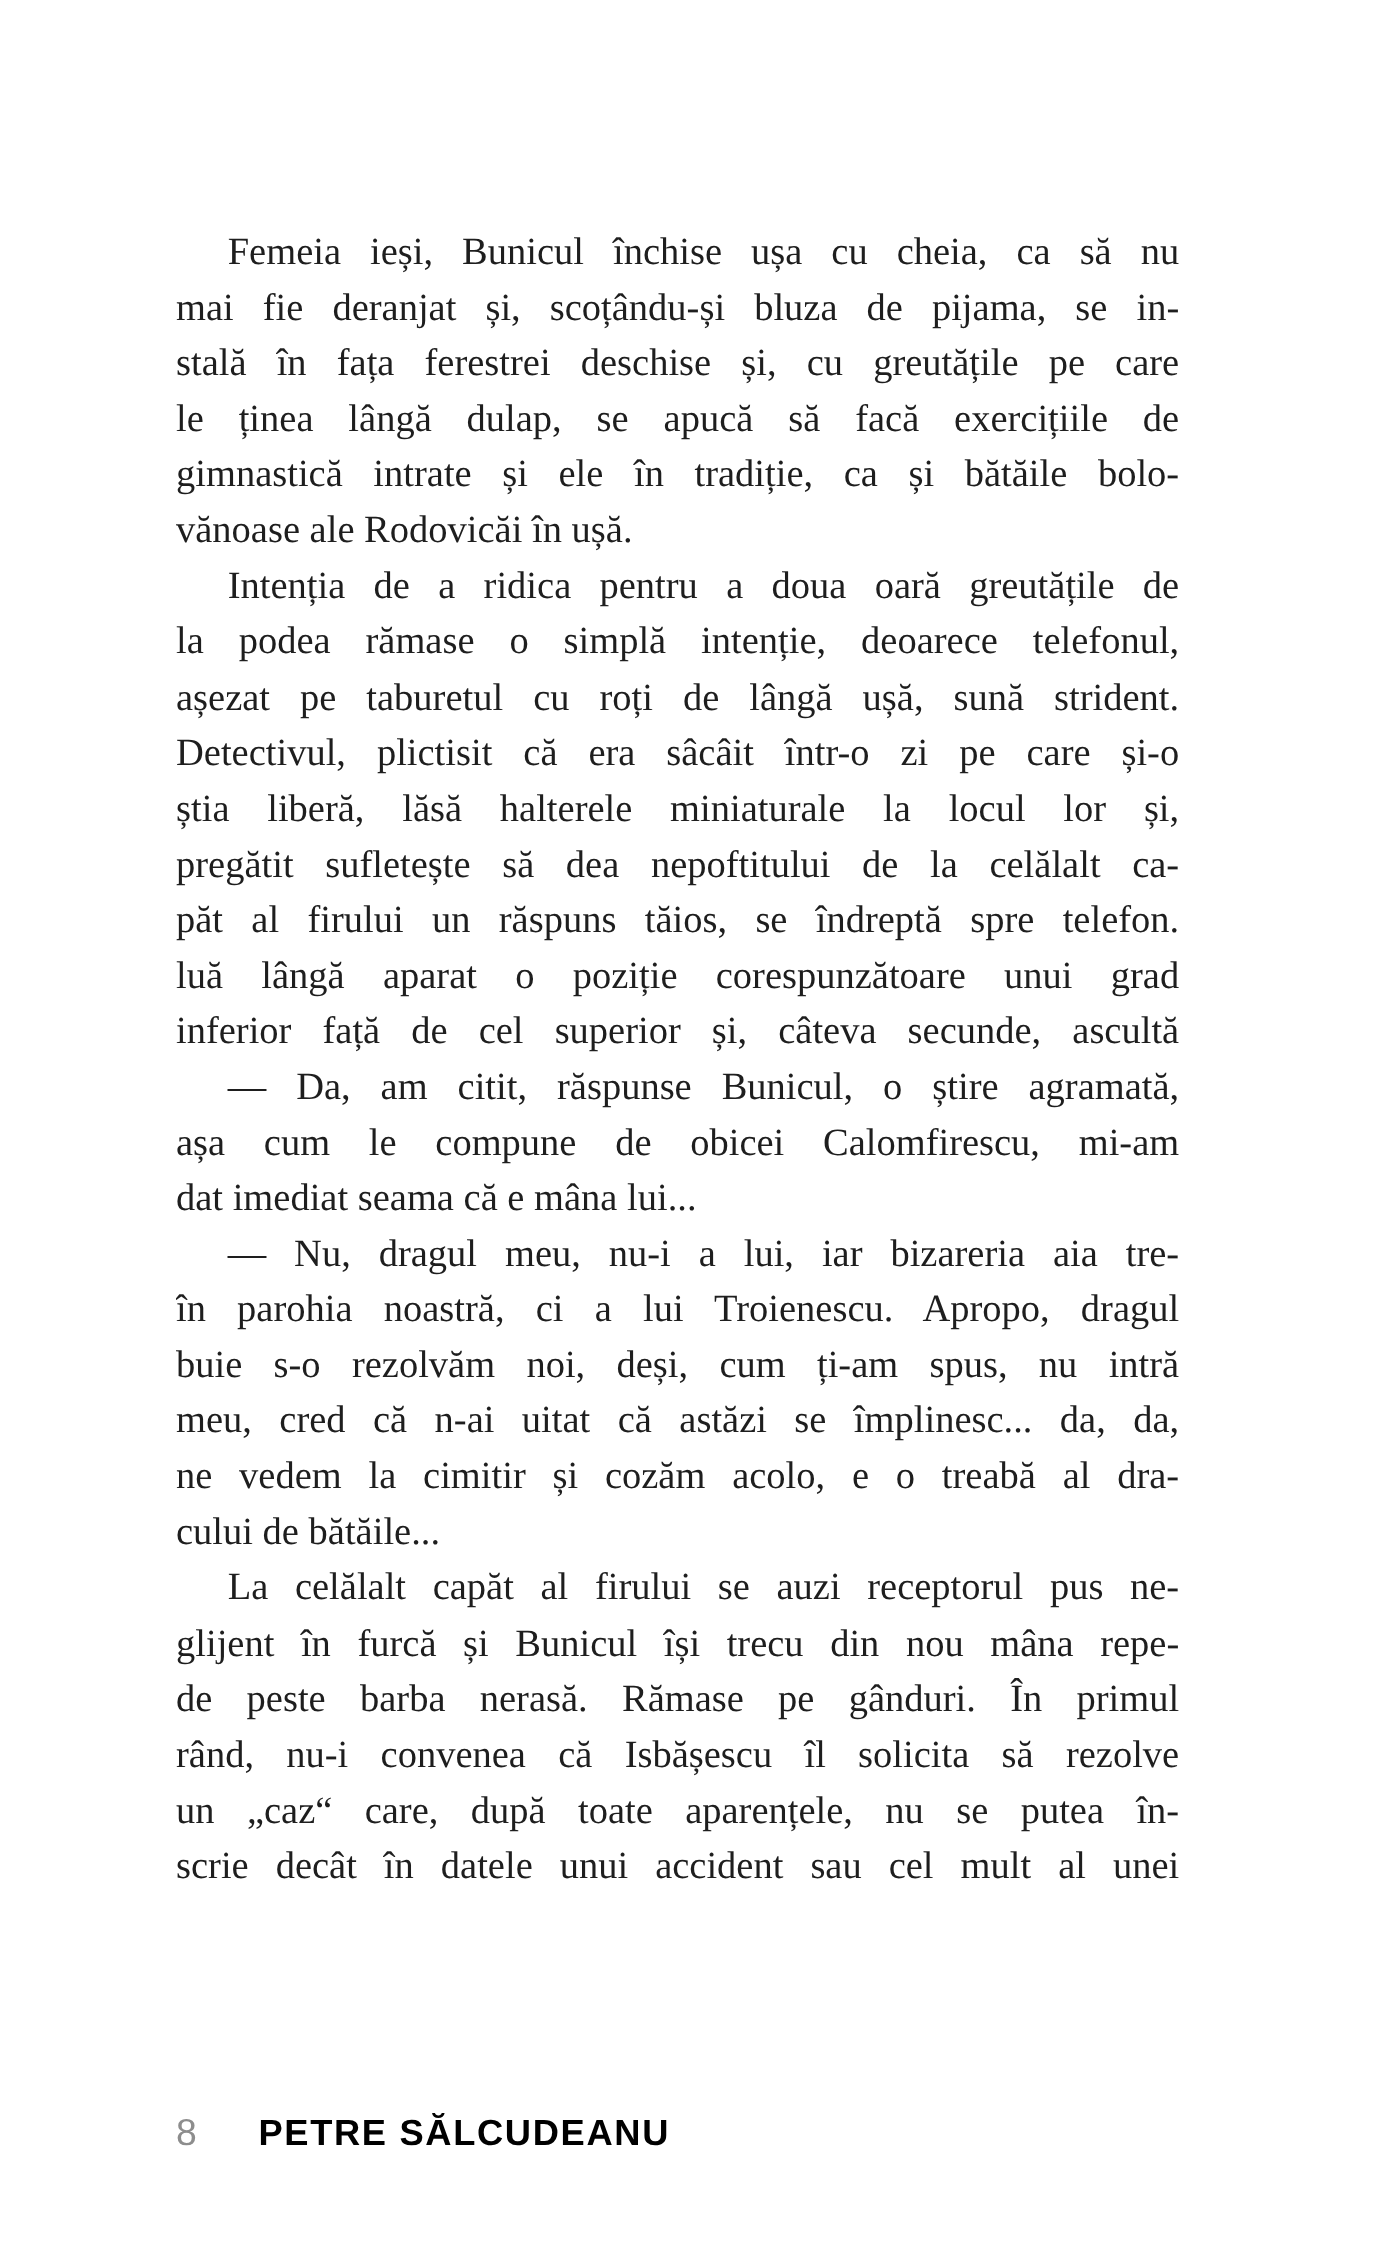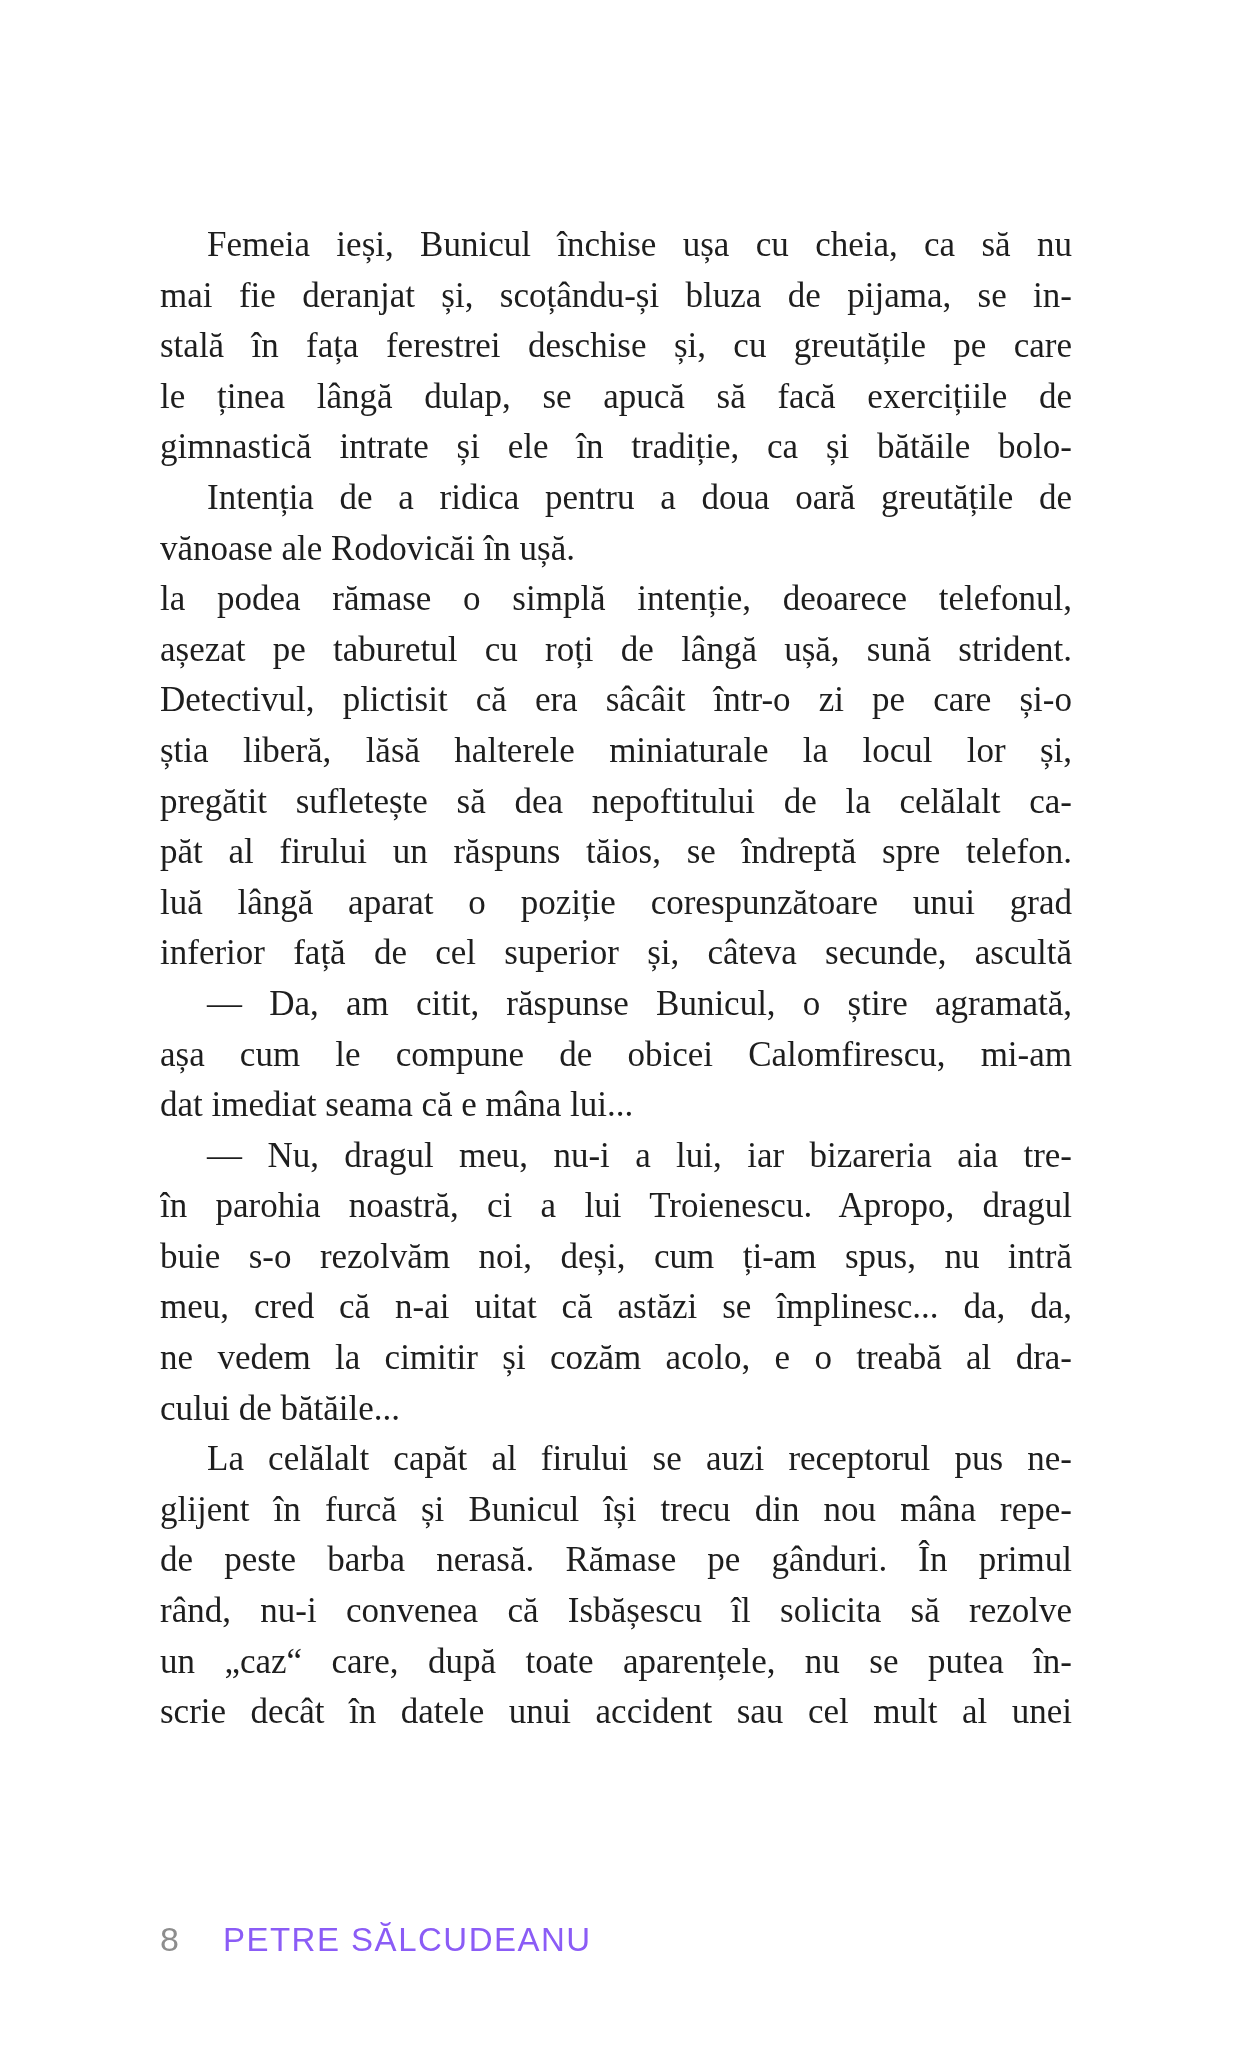--- a/index.html
+++ b/index.html
@@ -15,21 +15,21 @@
     font-family: "Liberation Serif", serif;
   }
   .page {
     position: absolute;
     inset: 0;
     background: #ffffff;
   }
   .text-block {
     position: absolute;
     left: 160px;
-    top: 220px;
+    top: 204px;
     width: 912px;
     color: #1e1e1e;
     font-size: 35px;
     line-height: 50.6px;
   }
   .line {
     text-align: justify;
     text-align-last: justify;
     height: 50.6px;
     overflow: hidden;
@@ -51,39 +51,39 @@
     display: flex;
     align-items: baseline;
     font-family: "Liberation Sans", sans-serif;
   }
   .page-number {
     font-size: 34px;
     font-weight: 400;
     color: #8d8d8d;
   }
   .author {
-    margin-left: 44px;
+    margin-left: 56px;
     font-size: 33px;
-    font-weight: 400;
+    font-weight: 700;
     letter-spacing: 1.5px;
-    color: #8b5cf6;
+    color: #000000;
   }
 </style>
 </head>
 <body>
 
 <div class="page">
   <main class="text-block" id="text-block">
       <div class="line indent">Femeia ieși, Bunicul închise ușa cu cheia, ca să nu</div>
       <div class="line">mai fie deranjat și, scoțându-și bluza de pijama, se in-</div>
       <div class="line">stală în fața ferestrei deschise și, cu greutățile pe care</div>
       <div class="line">le ținea lângă dulap, se apucă să facă exercițiile de</div>
       <div class="line">gimnastică intrate și ele în tradiție, ca și bătăile bolo-</div>
+      <div class="line para-end">vănoase ale Rodovicăi în ușă.</div>
       <div class="line indent">Intenția de a ridica pentru a doua oară greutățile de</div>
-      <div class="line para-end">vănoase ale Rodovicăi în ușă.</div>
       <div class="line">la podea rămase o simplă intenție, deoarece telefonul,</div>
       <div class="line">așezat pe taburetul cu roți de lângă ușă, sună strident.</div>
       <div class="line">Detectivul, plictisit că era sâcâit într-o zi pe care și-o</div>
       <div class="line">știa liberă, lăsă halterele miniaturale la locul lor și,</div>
       <div class="line">pregătit sufletește să dea nepoftitului de la celălalt ca-</div>
       <div class="line">păt al firului un răspuns tăios, se îndreptă spre telefon.</div>
       <div class="line">luă lângă aparat o poziție corespunzătoare unui grad</div>
       <div class="line">inferior față de cel superior și, câteva secunde, ascultă</div>
       <div class="line indent">— Da, am citit, răspunse Bunicul, o știre agramată,</div>
       <div class="line">așa cum le compune de obicei Calomfirescu, mi-am</div>

